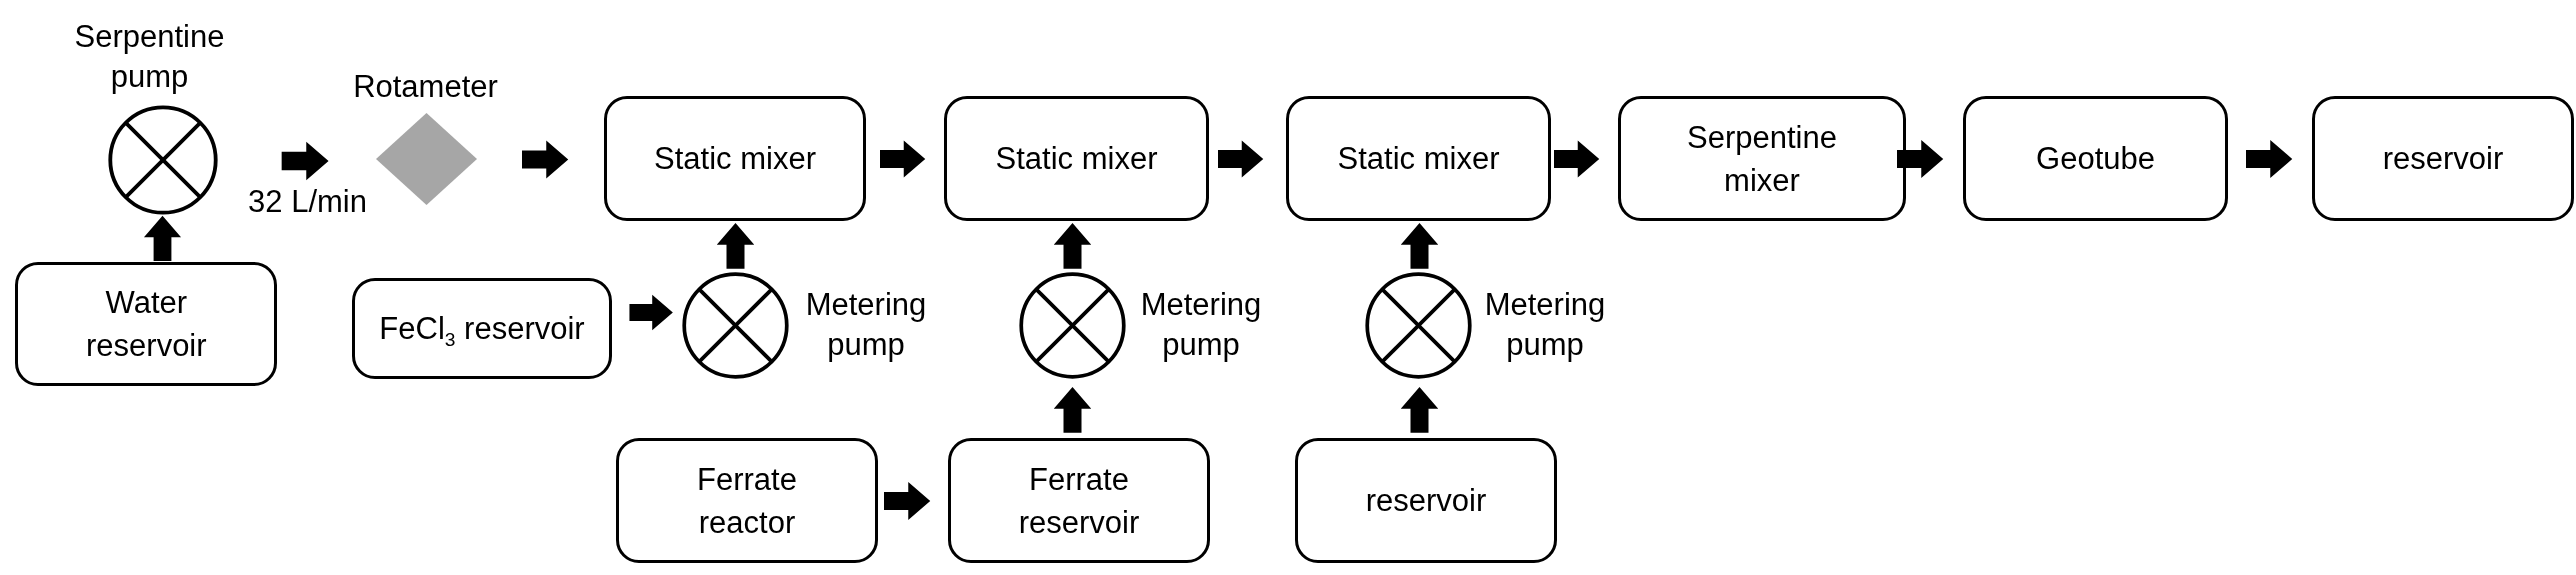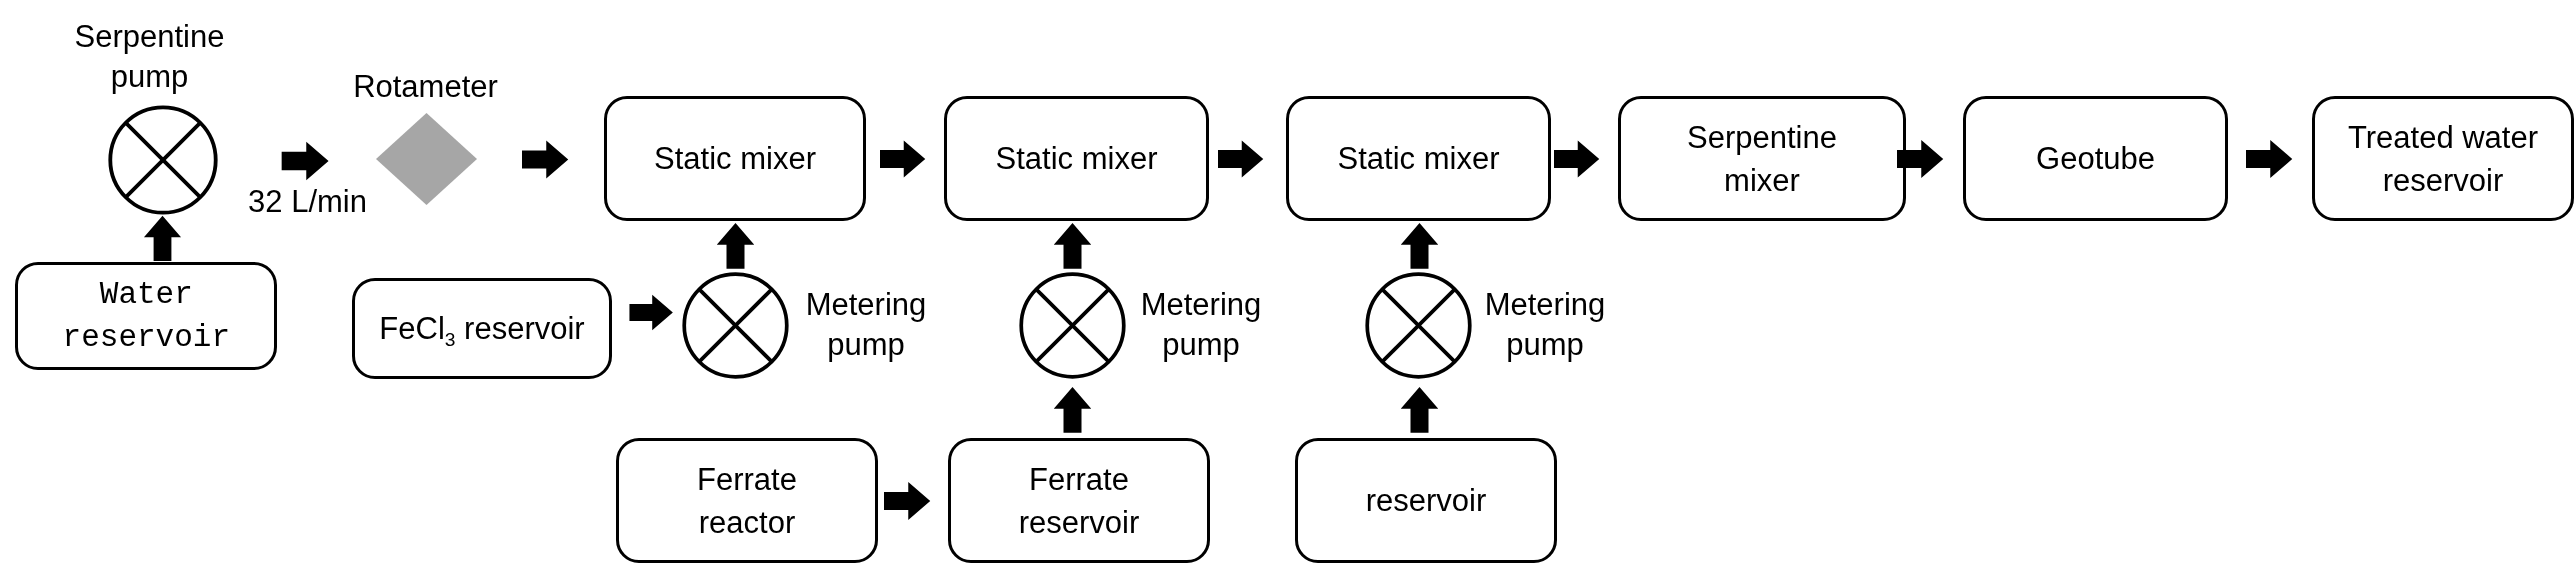--- a/index.html
+++ b/index.html
@@ -104,25 +104,24 @@
   <div class="box" style="left:1618px; top:96px; width:288px; height:125px;">
     <div>Serpentine</div>
     <div>mixer</div>
   </div>
 
   <div class="box" style="left:1963px; top:96px; width:265px; height:125px;">
     <span>Geotube</span>
   </div>
 
   <div class="box" style="left:2312px; top:96px; width:262px; height:125px;">
-    <div>Treated water</div>
-    <div>reservoir</div>
-  </div>
-
-  <div class="box" style="left:15.3px; top:262px; width:262px; height:108px;font-family:Liberation Mono, monospace;">
+    <div>reservoir</div>
+  </div>
+
+  <div class="box" style="left:15.3px; top:262px; width:262px; height:124px;">
     <div>Water</div>
     <div>reservoir</div>
   </div>
 
   <div class="box" style="left:352px; top:278px; width:260px; height:101px;">
     <span>
       <span>FeCl</span><sub>3</sub><span> reservoir</span>
     </span>
   </div>
 

